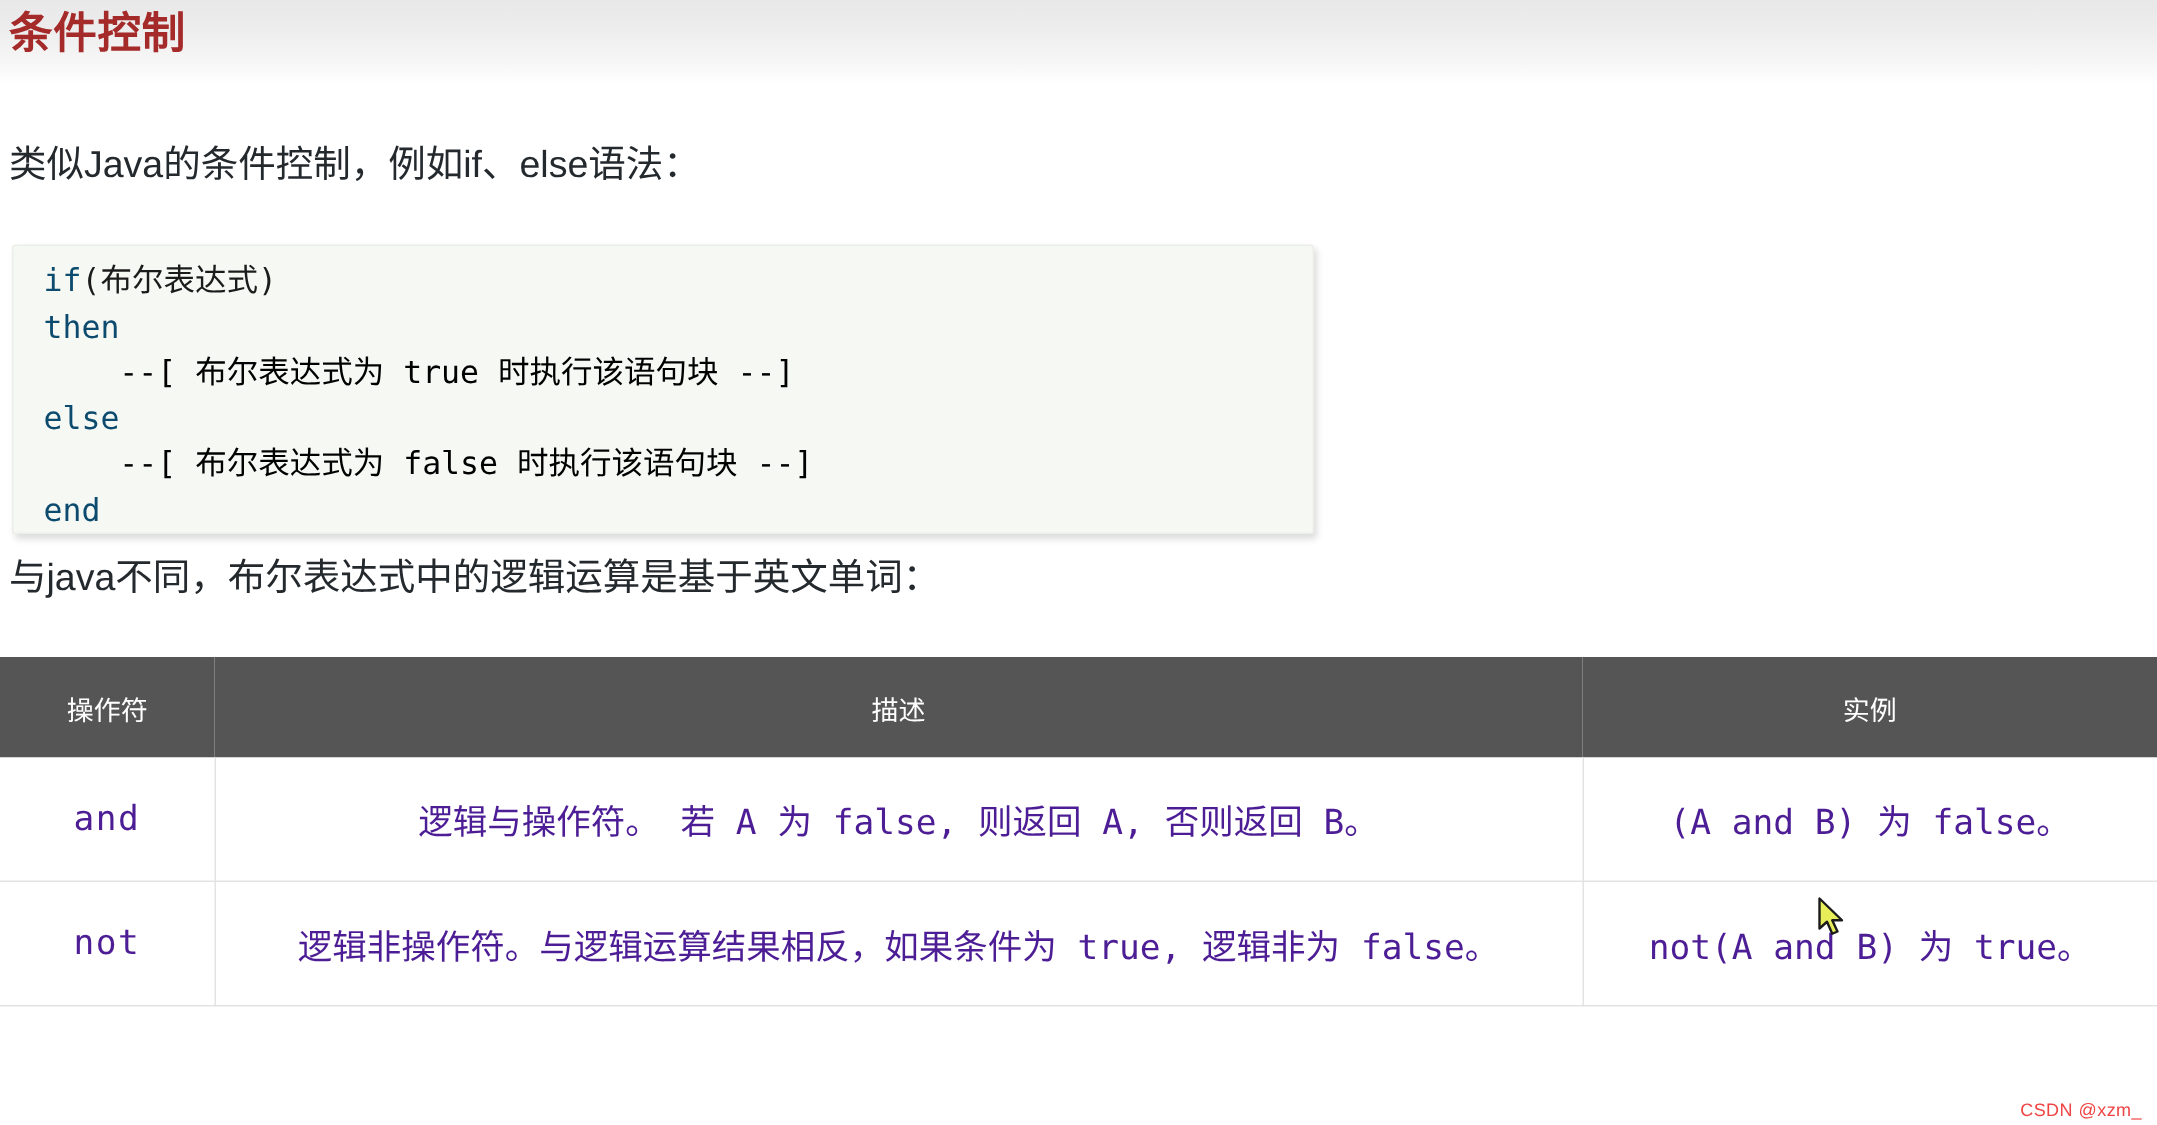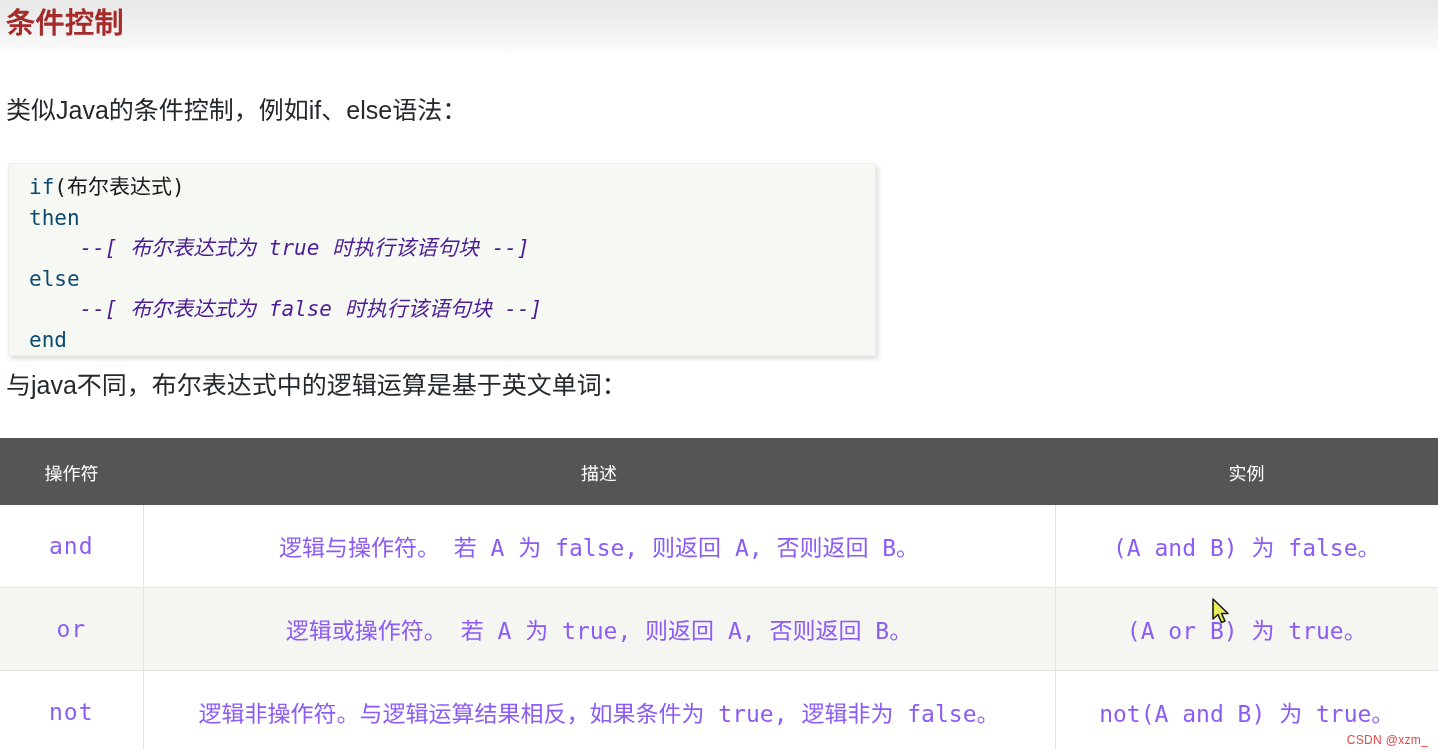--- a/index.html
+++ b/index.html
@@ -73,21 +73,21 @@
     box-shadow: 2px 3px 5px rgba(0,0,0,0.14);
     padding: 8px 0 6px 20px;
     font-family: "DejaVu Sans Mono", "Liberation Mono", monospace;
     font-size: 21px;
     line-height: 30.5px;
     white-space: pre;
     overflow: hidden;
   }
   .code-line { display: block; height: 30.5px; }
   .tok-kw  { color: #0c4a6e; }
-  .tok-cmt { color: #4c1d95; font-style: italic; }
+  .tok-cmt { color: #000000; }
   .tok-txt { color: #1b1b1b; }
 
   
   .op-table {
     position: absolute;
     left: 0;
     top: 438px;
     width: 1438px;
     border-collapse: collapse;
     table-layout: fixed;
@@ -109,21 +109,21 @@
     border: none;
     white-space: nowrap;
   }
   .op-table tbody td {
     height: 82px;
     padding: 0 10px;
     text-align: center;
     vertical-align: middle;
     border-right: 1px solid #e3e3e3;
     border-bottom: 1px solid #e3e3e3;
-    color: #8b5cf6;
+    color: #4c1d95;
     white-space: nowrap;
     font-family: "DejaVu Sans Mono", "Liberation Mono", monospace;
     font-size: 23px;
   }
   .op-table tbody td:last-child { border-right: none; }
   .op-table tbody tr.row-odd  td { background: #ffffff; }
   .op-table tbody tr.row-even td { background: #f5f5f2; }
   .cell-op   { font-size: 24px; letter-spacing: 1px; }
   .cell-desc { font-size: 23.5px; }
   .cell-ex   { font-size: 23.5px; }
@@ -176,25 +176,20 @@
         <th>描述</th>
         <th>实例</th>
       </tr>
     </thead>
     <tbody id="table-body">
         <tr class="row-odd">
           <td class="cell-op">and</td>
           <td class="cell-desc">逻辑与操作符。 若 A 为 false, 则返回 A, 否则返回 B。</td>
           <td class="cell-ex">(A and B) 为 false。</td>
         </tr>
-        <tr class="row-even">
-          <td class="cell-op">or</td>
-          <td class="cell-desc">逻辑或操作符。 若 A 为 true, 则返回 A, 否则返回 B。</td>
-          <td class="cell-ex">(A or B) 为 true。</td>
-        </tr>
         <tr class="row-odd">
           <td class="cell-op">not</td>
           <td class="cell-desc">逻辑非操作符。与逻辑运算结果相反，如果条件为 true, 逻辑非为 false。</td>
           <td class="cell-ex">not(A and B) 为 true。</td>
         </tr>
       </tbody>
   </table>
 
   <span class="cursor">
     <svg width="20" height="28" viewBox="0 0 20 28" xmlns="http://www.w3.org/2000/svg">

